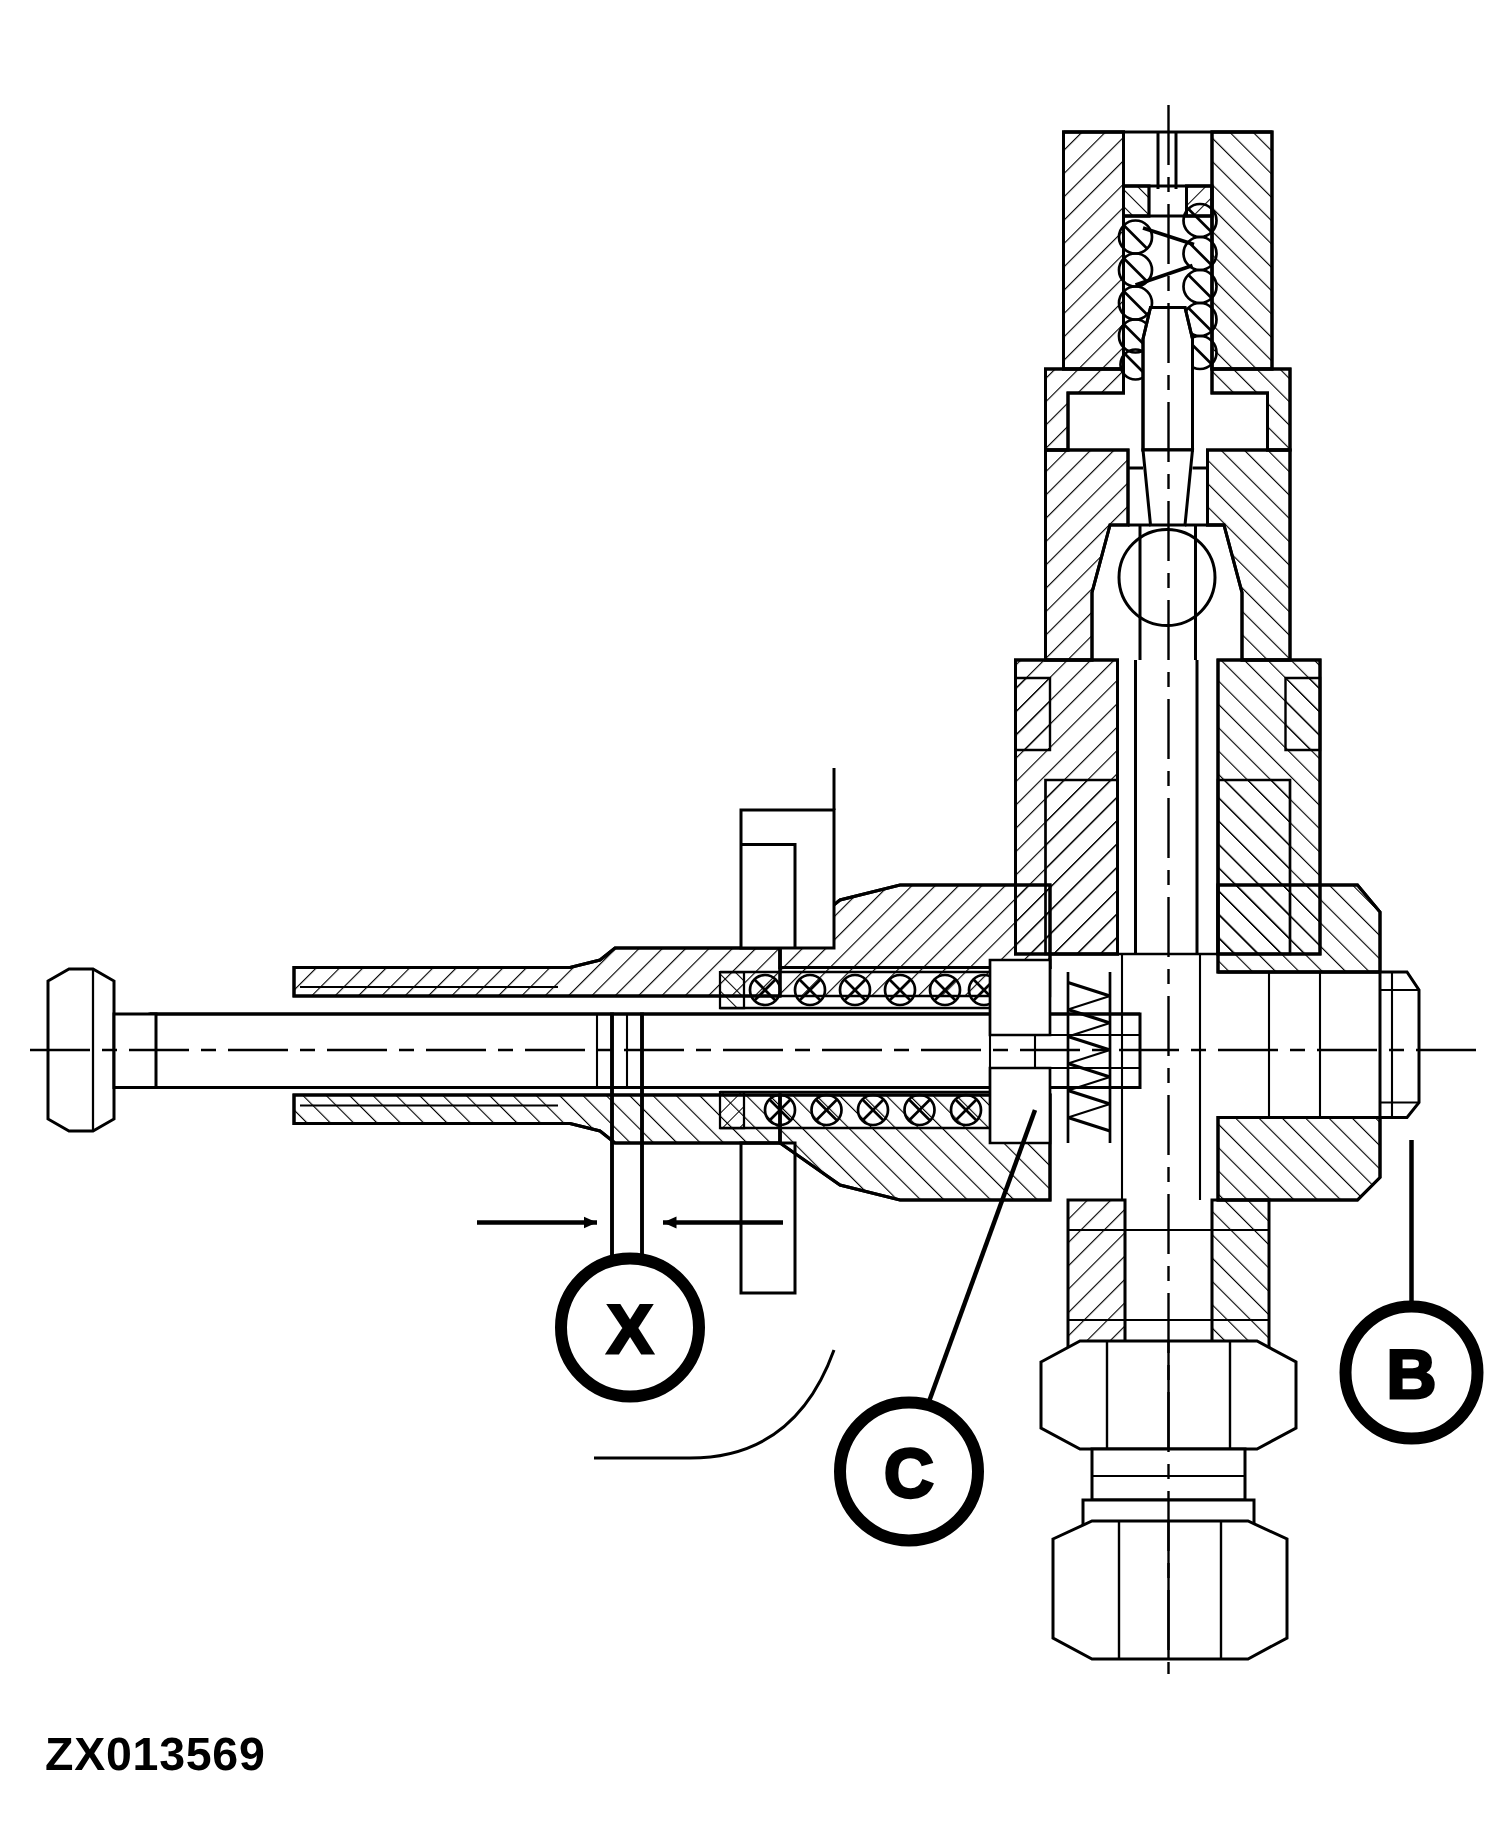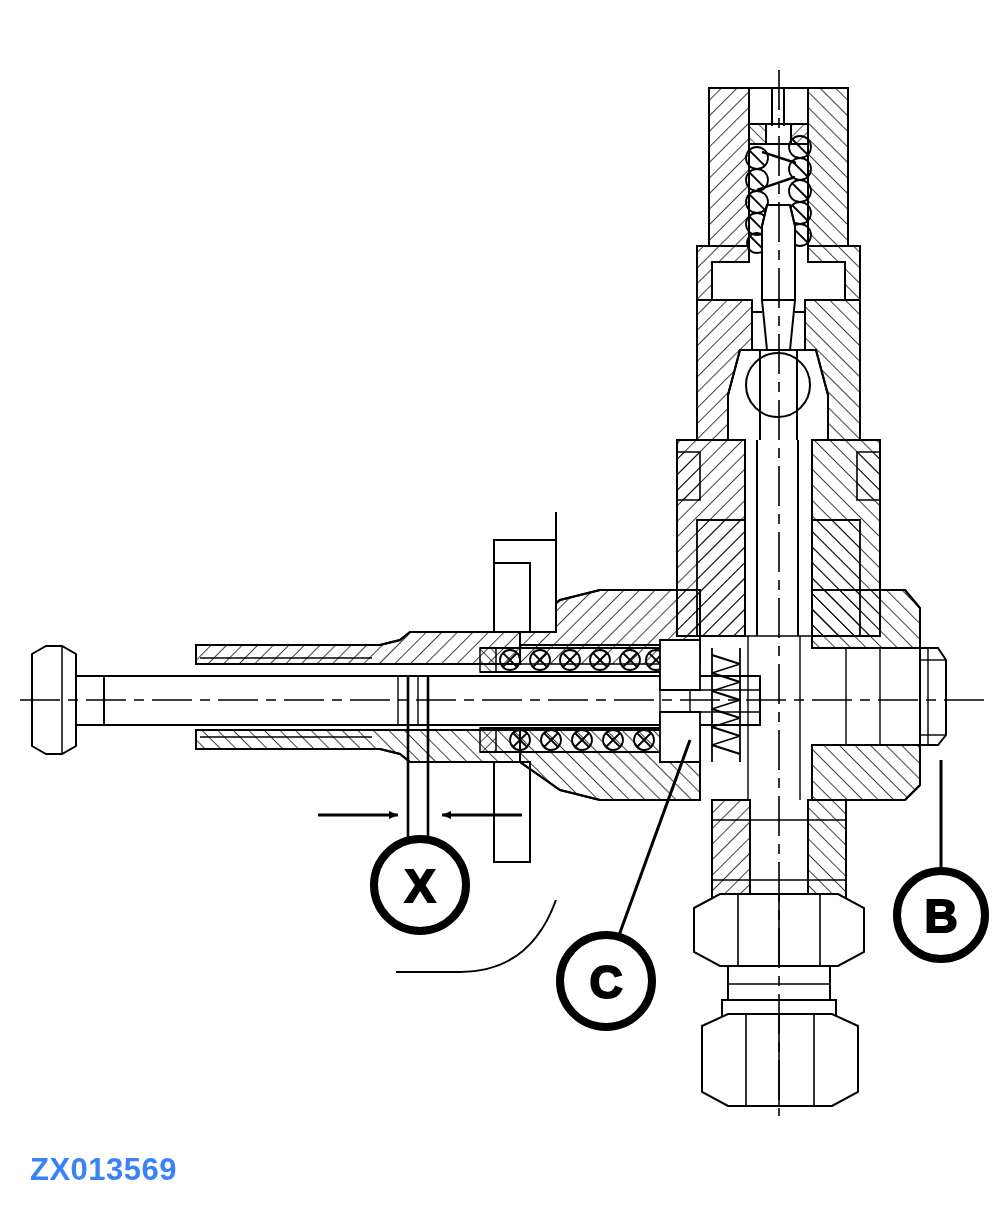--- a/index.html
+++ b/index.html
@@ -27,21 +27,21 @@
     height: 1226px;
   }
   .fig-id {
     position: absolute;
     left: 30px;
     top: 1152px;
     font-family: "Liberation Sans", sans-serif;
     font-size: 31px;
     font-weight: bold;
     letter-spacing: 0.5px;
-    color: #3b82f6;
+    color: #000000;
     white-space: nowrap;
   }
   .callout-text {
     font-family: "Liberation Sans", sans-serif;
     font-size: 46px;
     font-weight: bold;
     fill: #000000;
   }
 </style>
 </head>

